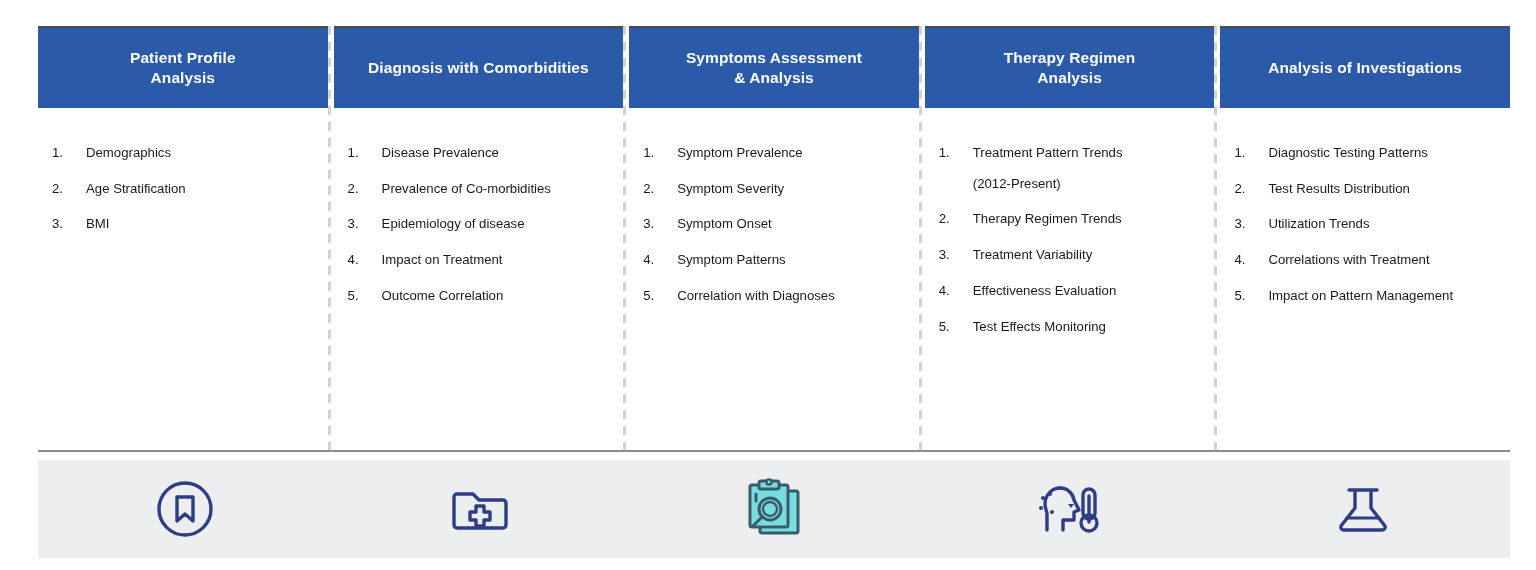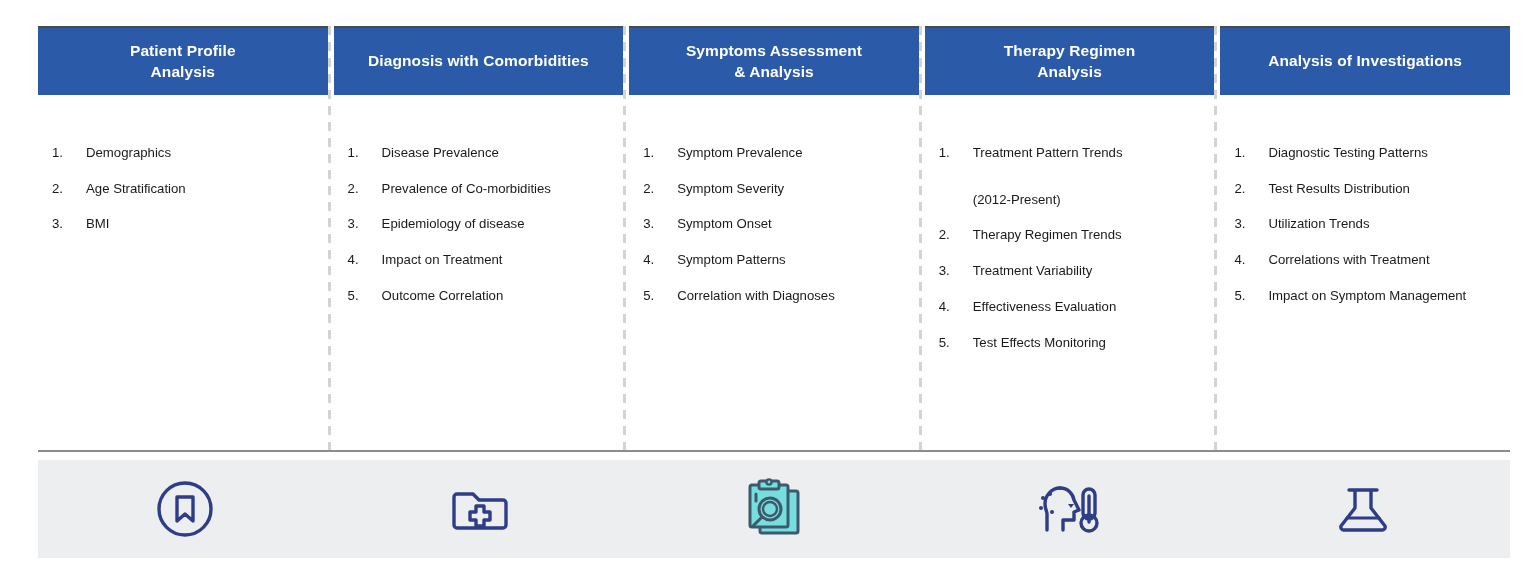--- a/index.html
+++ b/index.html
@@ -21,21 +21,21 @@
     height: 570px;
     background: #ffffff;
   }
 
   
   .header-row {
     position: absolute;
     left: 38px;
     top: 26px;
     width: 1472px;
-    height: 69px;
+    height: 82px;
     display: flex;
     gap: 6px;
   }
   .col-header {
     flex: 1 1 0;
     background: #2B5BA8;
     color: #ffffff;
     display: flex;
     align-items: center;
     justify-content: center;
@@ -98,21 +98,21 @@
     flex: 0 0 34px;
     font-size: 13.2px;
     color: #1a1a1a;
     font-weight: normal;
   }
   .item-text {
     flex: 1 1 auto;
   }
   .item-text .line2 {
     display: block;
-    margin-top: 28px;
+    margin-top: 12px;
   }
 
   
   .mid-rule {
     position: absolute;
     left: 38px;
     top: 450px;
     width: 1472px;
     height: 2px;
     background: #8c8c8c;
@@ -283,21 +283,21 @@
       <div class="item">
         <span class="item-num">3.</span>
         <span class="item-text">Utilization Trends</span>
       </div>
       <div class="item">
         <span class="item-num">4.</span>
         <span class="item-text">Correlations with Treatment</span>
       </div>
       <div class="item">
         <span class="item-num">5.</span>
-        <span class="item-text">Impact on Symptom Management</span>
+        <span class="item-text">Impact on Pattern Management</span>
       </div>
     </div>
 
   </div>
 
   <div class="mid-rule"></div>
 
   <div class="footer-band">
 
     <div class="footer-cell">

